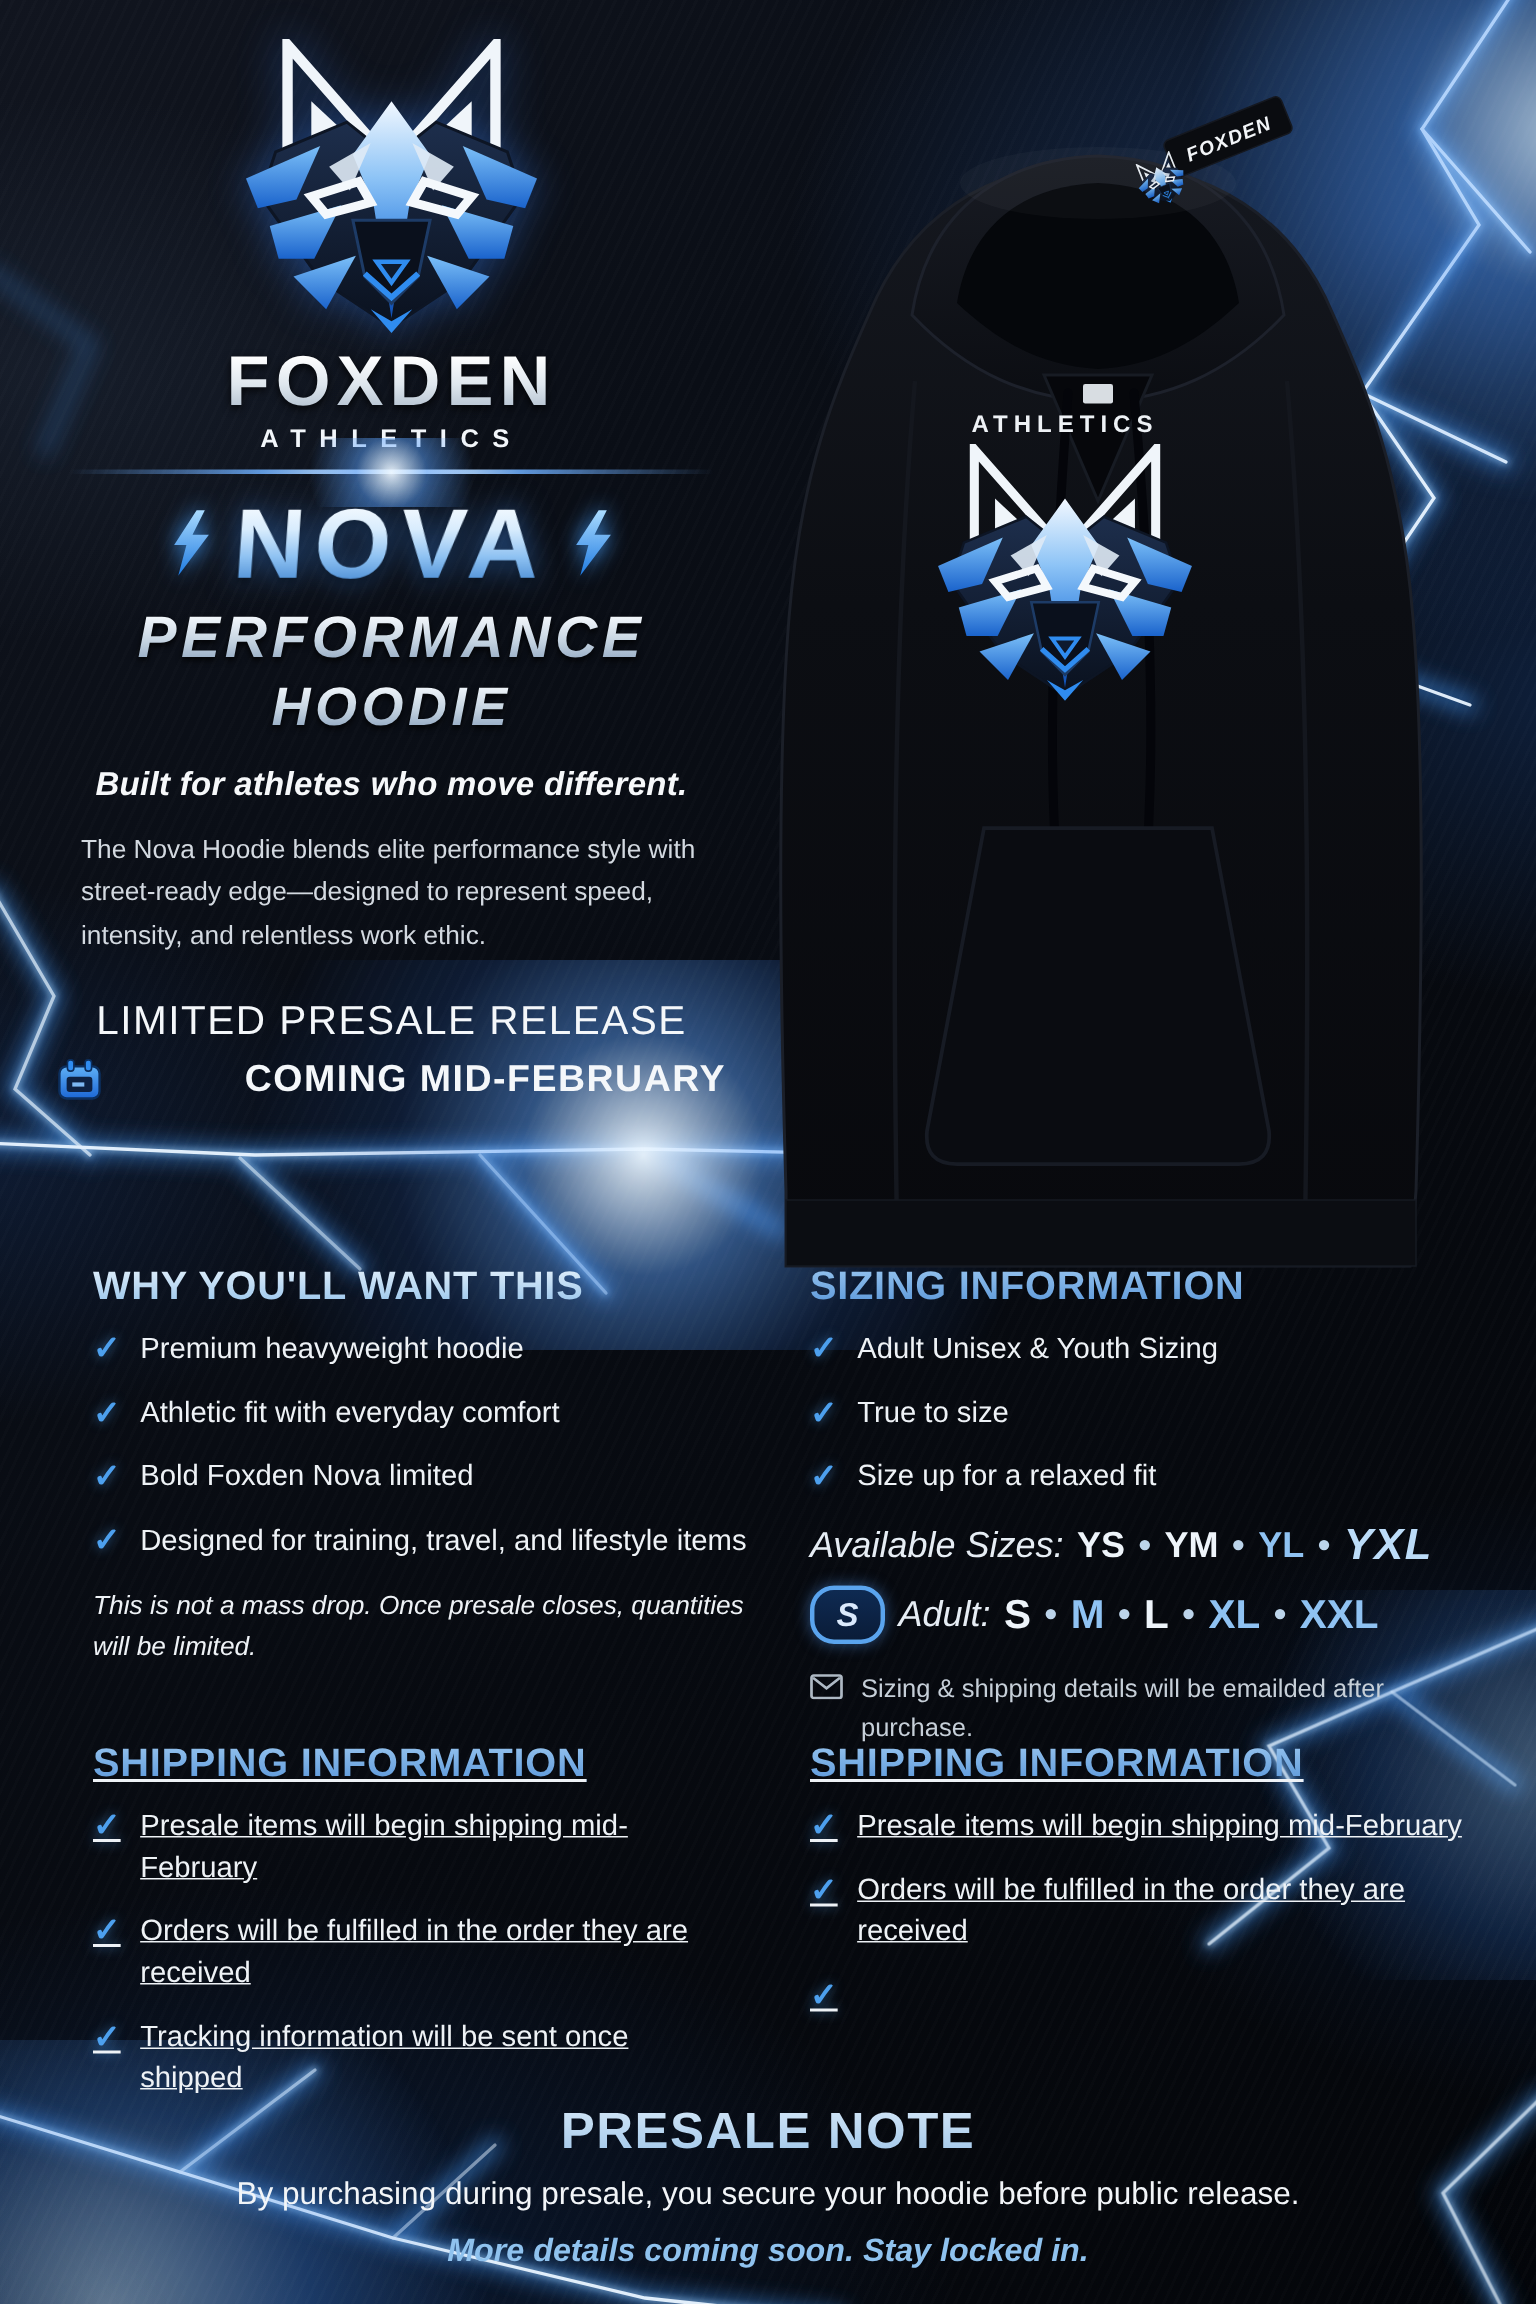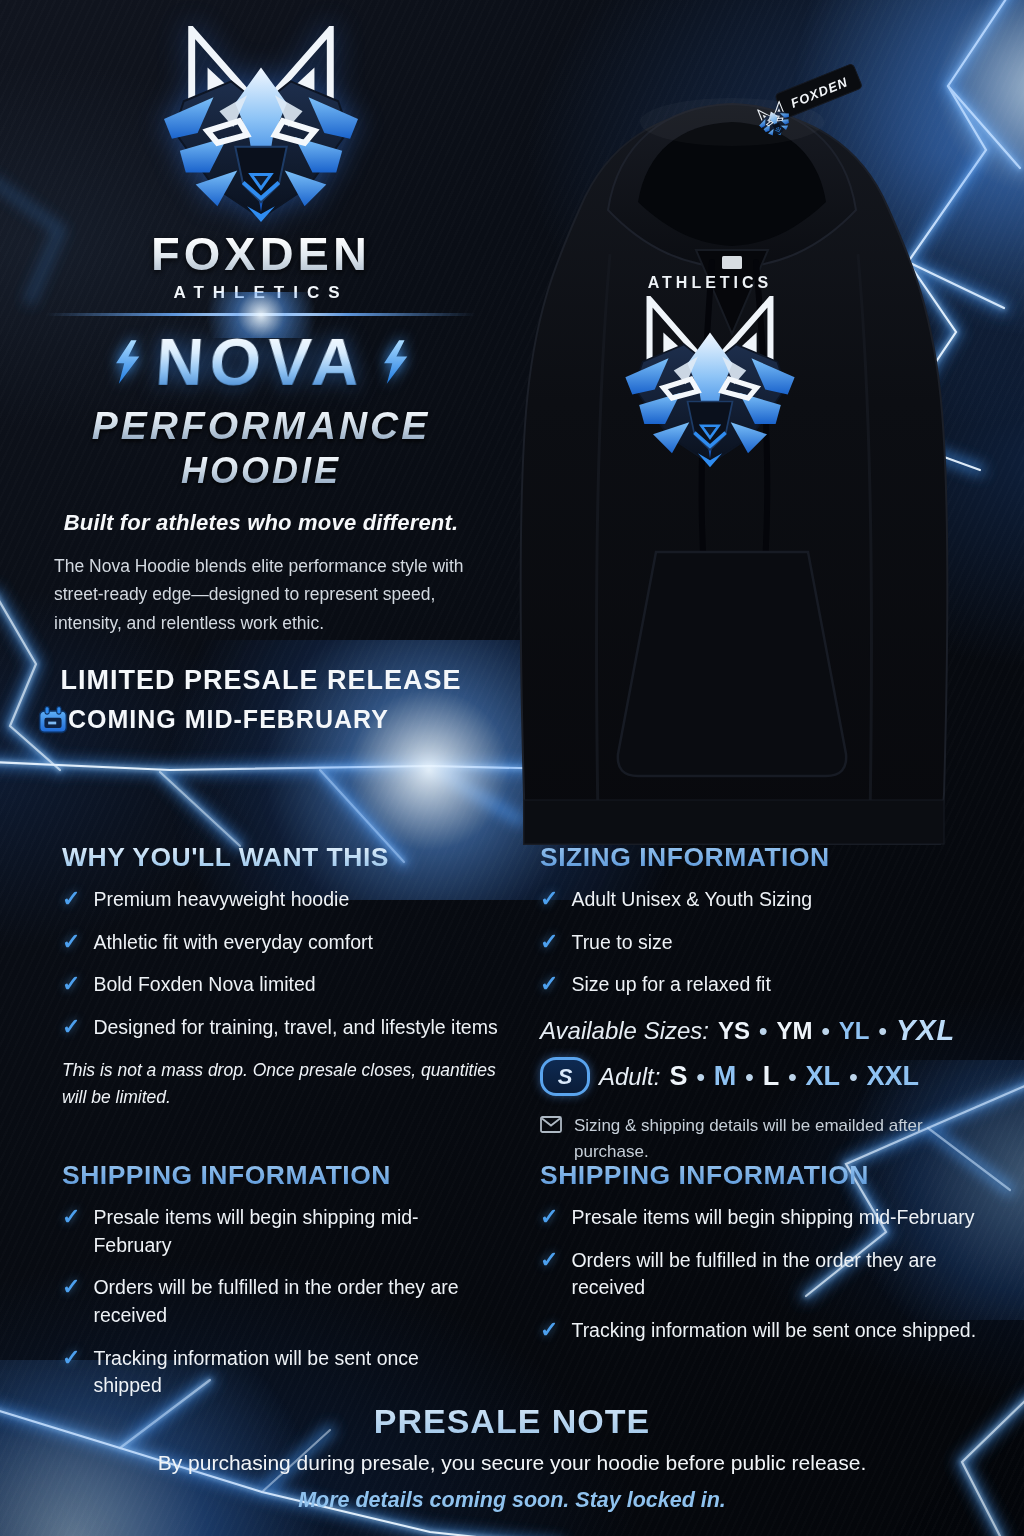--- a/index.html
+++ b/index.html
@@ -49,36 +49,36 @@
     filter:drop-shadow(0 0 10px rgba(70,150,255,.55)) drop-shadow(0 3px 2px rgba(0,0,0,.7));}
   .bolt-icon{filter:drop-shadow(0 0 7px rgba(70,160,255,.95));}
   .perf{font-size:39px;font-weight:bold;font-style:italic;letter-spacing:3px;margin-top:4px;
     background:linear-gradient(180deg,#f4f8fc 15%,#c3d2e0 55%,#8ba2bd 90%);
     -webkit-background-clip:text;background-clip:text;color:transparent;
     filter:drop-shadow(0 2px 2px rgba(0,0,0,.85));}
   .hoodie-word{font-size:36px;margin-top:2px;}
   .tagline{font-size:22px;font-style:italic;font-weight:bold;color:#f6f8fa;margin-top:18px;letter-spacing:.2px;}
   .desc{font-size:17.5px;line-height:1.62;color:#d3d9e0;text-align:left;margin:16px 12px 0 16px;}
   .presale-banner{margin-top:28px;}
-  .presale-l1{font-size:27px;font-weight:bold;color:#f4f7fa;letter-spacing:1px;}
-  .presale-l2{display:flex;align-items:center;justify-content:flex-start;gap:0;margin-top:9px;
+  .presale-l1{font-size:27px;font-weight:normal;color:#f4f7fa;letter-spacing:1px;}
+  .presale-l2{display:flex;align-items:center;justify-content:space-between;gap:12px;margin-top:9px;
     font-size:25px;font-weight:bold;color:#f4f7fa;letter-spacing:1px;}
 
   .col{position:absolute;top:842px;z-index:3;height:566px;}
   .col-left{left:62px;width:436px;}
   .col-right{left:540px;width:456px;}
   h2.sec{margin:0 0 13px 0;font-size:26.5px;letter-spacing:.5px;font-weight:bold;}
   .sec-light{background:linear-gradient(180deg,#eaf4fc,#8fc0ea);-webkit-background-clip:text;background-clip:text;color:transparent;}
   .sec-blue{background:linear-gradient(180deg,#9cc8f0,#5593d8);-webkit-background-clip:text;background-clip:text;color:transparent;}
   ul.checks{list-style:none;margin:0;padding:0;}
   ul.checks li{display:flex;gap:13px;margin-bottom:15px;font-size:19.5px;line-height:1.42;color:#eef2f6;}
   .check-icon{color:#4da0ee;font-size:22px;font-weight:bold;line-height:1.2;flex:0 0 auto;
     text-shadow:0 0 8px rgba(77,160,238,.65);}
   .scarcity{font-style:italic;font-size:17.5px;line-height:1.55;color:#eef2f6;margin-top:14px;}
-  .ship-block{position:absolute;left:0;right:16px;top:318px;}
+  .ship-block{position:absolute;left:0;right:16px;top:318px;text-decoration:underline;}
   .sizes-line{margin:4px 0 0 0;font-size:24px;color:#eaf1f8;display:flex;align-items:center;flex-wrap:wrap;gap:9px;text-align:center;}
   .sizes-label{font-style:italic;color:#e6edf4;}
   .adult-label{font-style:italic;color:#e6edf4;}
   .sz{font-weight:bold;}
   .sz-w{color:#eef4fa;}
   .sz-b{color:#8fc2f2;}
   .sz-big{font-size:29px;font-style:italic;color:#bcdcf8;letter-spacing:1px;}
   .sep{color:#bcd4ea;font-weight:bold;}
   .s-badge{display:inline-flex;align-items:center;justify-content:center;width:44px;height:33px;border-radius:16px;
     background:linear-gradient(180deg,#0e2a52,#0a1c38);border:3px solid #5aa4ee;color:#dbeafc;
@@ -370,21 +370,20 @@
         <li>
             <span class="check-icon">✓</span>
             <span>Presale items will begin shipping mid-February</span>
           </li>
         <li>
             <span class="check-icon">✓</span>
             <span>Orders will be fulfilled in the order they are received</span>
           </li>
         <li>
             <span class="check-icon">✓</span>
-            <span>Tracking information will be sent once shipped.</span>
           </li>
       </ul>
     </div>
   </div>
 
   <div class="presale-note">
     <div class="pn-head">PRESALE NOTE</div>
     <div class="pn-body">By purchasing during presale, you secure your hoodie before public release.</div>
     <div class="pn-foot">More details coming soon. Stay locked in.</div>
   </div>

